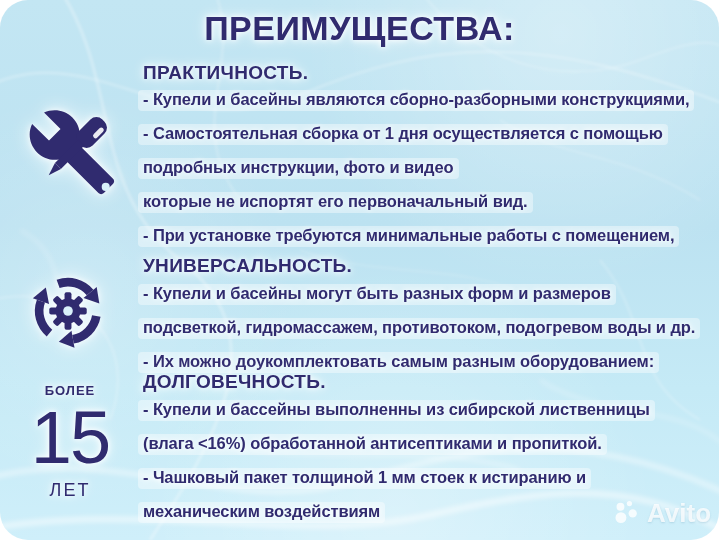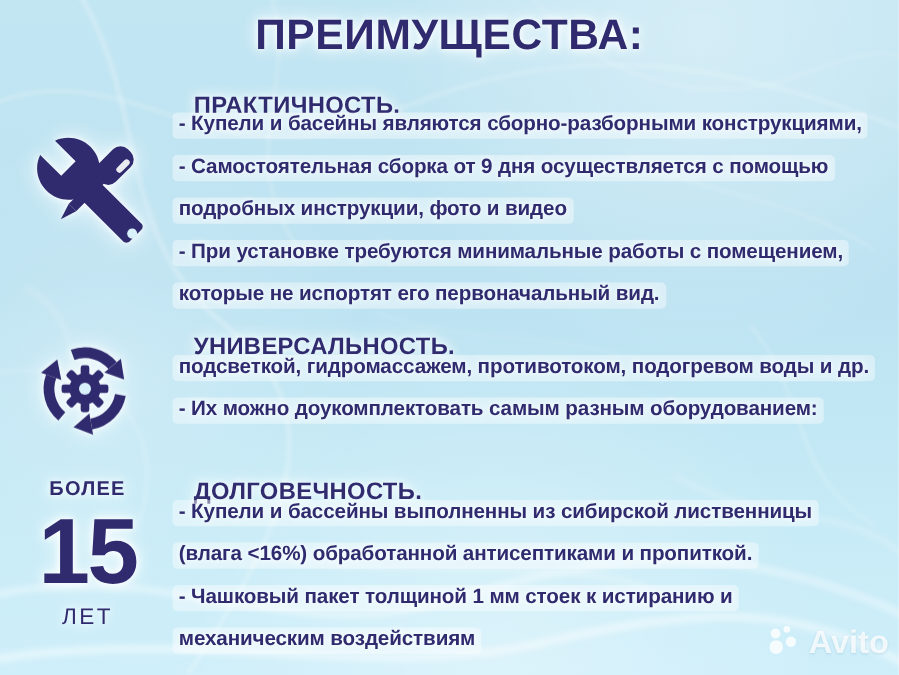--- a/index.html
+++ b/index.html
@@ -6,36 +6,37 @@
   .poster {
     position:relative;
     width:719px; height:540px;
     overflow:hidden;
     font-family:"Liberation Sans", sans-serif;
     background:
       radial-gradient(circle at 78% 6%, rgba(255,255,255,.30), rgba(255,255,255,0) 34%),
       radial-gradient(circle at 12% 55%, rgba(255,255,255,.18), rgba(255,255,255,0) 30%),
       radial-gradient(circle at 55% 96%, rgba(255,255,255,.28), rgba(255,255,255,0) 40%),
       linear-gradient(180deg,#c3e6f3 0%, #bce2f1 42%, #c5eaf6 72%, #cfeffa 100%);
+    border-radius: 28px;
   }
   .caustics { position:absolute; inset:0; }
   .ink { color:#302b6f; }
   .glow {
     text-shadow:
       0 0 5px rgba(255,255,255,.95),
       0 0 10px rgba(255,255,255,.85),
       0 0 18px rgba(255,255,255,.55);
   }
   .title {
     position:absolute; left:0; right:0; top:9px;
     margin:0; text-align:center;
     font-size:34px; font-weight:bold; letter-spacing:.5px;
   }
   .sec-heading {
-    position:absolute; left:143px; margin:12px;
+    position:absolute; left:143px; margin:0;
     font-size:19px; font-weight:bold; letter-spacing:.3px;
   }
   .sec-body { position:absolute; left:143px; }
   .line { display:block; height:34px; white-space:nowrap; }
   .line > span {
     display:inline-block;
     font-size:16.5px; font-weight:bold; letter-spacing:-.1px;
     background:rgba(255,255,255,.40);
     border-radius:4px;
     padding:0 5px 2px 5px; margin-left:-5px;
@@ -47,22 +48,22 @@
   .body-2    { top:284px; }
   .heading-3 { top:371px; }
   .body-3    { top:400px; }
   .icon-glow { filter:drop-shadow(0 0 3px rgba(255,255,255,.95)) drop-shadow(0 0 9px rgba(255,255,255,.75)); }
   .tools-icon { position:absolute; left:26px; top:106px; }
   .cycle-icon { position:absolute; left:20px; top:263px; }
   .badge {
     position:absolute; left:16px; top:384px; width:108px;
     text-align:center; line-height:1;
   }
-  .badge-top    { font-size:16px; font-weight:bold; letter-spacing:1px; }
-  .badge-value  { font-size:74px; font-weight:bold; letter-spacing:-2px; margin:4px 0 6px 0; }
+  .badge-top    { font-size:13px; font-weight:bold; letter-spacing:1px; }
+  .badge-value  { font-size:74px; font-weight:normal; letter-spacing:-2px; margin:4px 0 6px 0; }
   .badge-bottom { font-size:18px; font-weight:normal; letter-spacing:2px; }
   .watermark {
     position:absolute; left:612px; top:497px;
     display:flex; align-items:flex-start; gap:3px;
   }
   .watermark-text {
     font-size:26px; font-weight:bold;
     color:rgba(255,255,255,.80);
     text-shadow:0 1px 2px rgba(120,170,195,.35);
     margin-top:1px;
@@ -99,39 +100,40 @@
       <path d="M540 380 C 600 420, 680 400, 730 450" stroke-width="3" opacity=".3"></path>
       <path d="M20 230 C 60 250, 70 300, 40 340" stroke-width="3" opacity=".25"></path>
     </g>
   </svg>
 
   <h1 class="title ink glow">ПРЕИМУЩЕСТВА:</h1>
 
   <h2 class="sec-heading heading-1 ink glow">ПРАКТИЧНОСТЬ.</h2>
   <div class="sec-body body-1 ink">
     <span class="line"><span>- Купели и басейны являются сборно-разборными конструкциями,</span></span>
-    <span class="line"><span>- Самостоятельная сборка от 9 дня осуществляется с помощью</span></span>
+    <span class="line"><span>- Самостоятельная сборка от 1 дня осуществляется с помощью</span></span>
     <span class="line"><span>подробных инструкции, фото и видео</span></span>
+    <span class="line"><span>которые не испортят его первоначальный вид.</span></span>
     <span class="line"><span>- При установке требуются минимальные работы с помещением,</span></span>
-    <span class="line"><span>которые не испортят его первоначальный вид.</span></span>
   </div>
 
   <svg class="tools-icon icon-glow" width="92" height="92" viewBox="0 0 24 24">
     <path fill="#302b6f" d="M22.7 19l-9.1-9.1c.9-2.3.4-5-1.5-6.9-2-2-5-2.4-7.4-1.3L9 6 6 9 1.6 4.7C.4 7.1.9 10.1 2.9 12.1c1.9 1.9 4.6 2.4 6.9 1.5l9.1 9.1c.4.4 1 .4 1.4 0l2.3-2.3c.5-.4.5-1.1.1-1.4z"></path>
     <g transform="rotate(45 12 12)">
       <rect x="9.4" y="0.4" width="5.2" height="8.8" rx="2.2" fill="#302b6f"></rect>
       <rect x="10.9" y="8.6" width="2.2" height="8.6" fill="#302b6f"></rect>
       <path d="M10.9 17.2 h2.2 L12 20.6 z" fill="#302b6f"></path>
       <rect x="12.7" y="1.9" width="1.3" height="3.4" rx="0.65" fill="rgba(255,255,255,0.9)"></rect>
     </g>
     <circle cx="20.8" cy="21.1" r="1.05" fill="#d9f1fb"></circle>
   </svg>
 
   <h2 class="sec-heading heading-2 ink glow">УНИВЕРСАЛЬНОСТЬ.</h2>
   <div class="sec-body body-2 ink">
+    <span class="line"><span>- Купели и басейны могут быть разных форм и размеров</span></span>
     <span class="line"><span>подсветкой, гидромассажем, противотоком, подогревом воды и др.</span></span>
     <span class="line"><span>- Их можно доукомплектовать самым разным оборудованием:</span></span>
   </div>
 
   <svg class="cycle-icon icon-glow" width="96" height="96" viewBox="0 0 100 100">
     <g stroke="#302b6f" stroke-width="9" fill="none">
       <path d="M30.7 73.0 A30 30 0 0 1 21.8 39.7"></path>
       <path d="M39.7 21.8 A30 30 0 0 1 73.0 30.7"></path>
       <path d="M79.5 55.2 A30 30 0 0 1 55.2 79.5"></path>
     </g>

